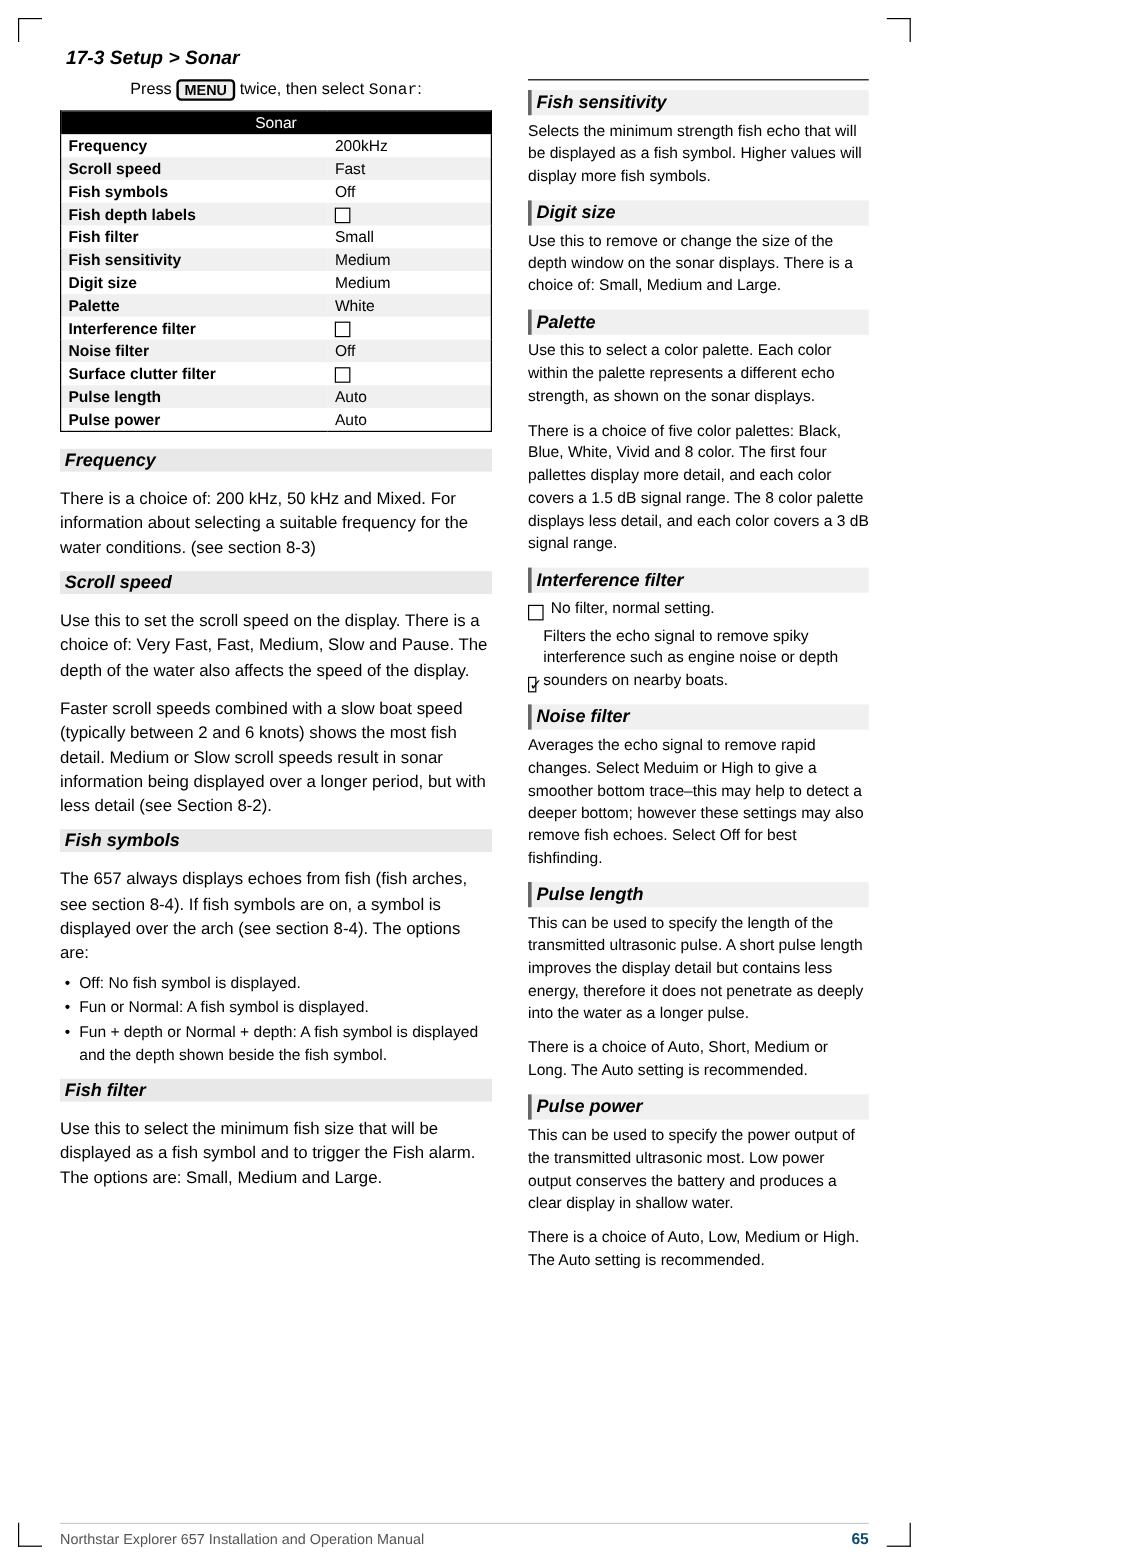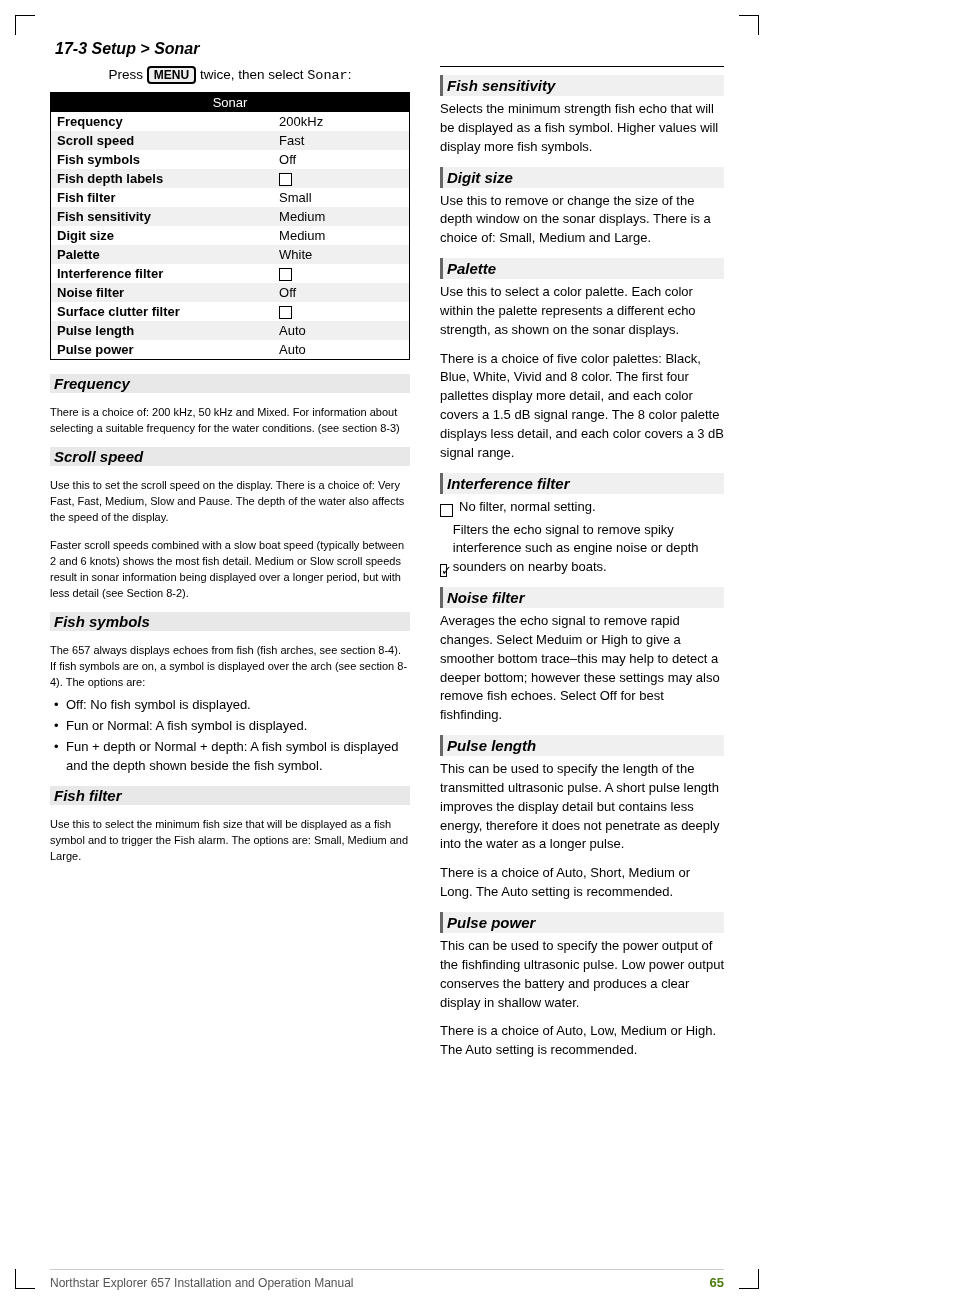--- a/index.html
+++ b/index.html
@@ -140,21 +140,21 @@
       font-style: italic;
       font-weight: bold;
       font-size: 15px;
       margin-top: 10px;
       margin-bottom: 4px;
       background: #e8e8e8;
       padding: 1px 4px;
     }
 
     .section-body {
-      font-size: 11px;
+      font-size: 14px;
       line-height: 1.45;
       margin-bottom: 6px;
       margin-top: 12px;
     }
 
     
     .right-section-heading {
       font-style: italic;
       font-weight: bold;
       font-size: 15px;
@@ -219,21 +219,21 @@
       align-items: center;
       font-size: 12px;
       color: #555;
       border-top: 1px solid #ccc;
       padding-top: 5px;
     }
 
     .page-number {
       font-size: 13px;
       font-weight: bold;
-      color: #4d7c0f;
+      color: #0c4a6e;
     }
   </style>
 </head>
 <body>
 
 <div class="page">
 
   <div class="corner-mark corner-tl"></div>
   <div class="corner-mark corner-tr"></div>
   <div class="corner-mark corner-bl"></div>
@@ -354,21 +354,21 @@
                 <span>Filters the echo signal to remove spiky interference such as engine noise or depth sounders on nearby boats.</span>
               </div>
             </div>
           </div>
           <div class="right-section-heading">Noise filter</div>
           <div class="right-section-body">Averages the echo signal to remove rapid changes. Select Meduim or High to give a smoother bottom trace–this may help to detect a deeper bottom; however these settings may also remove fish echoes. Select Off for best fishfinding.</div>
           <div class="right-section-heading">Pulse length</div>
           <div class="right-section-body">This can be used to specify the length of the transmitted ultrasonic pulse. A short pulse length improves the display detail but contains less energy, therefore it does not penetrate as deeply into the water as a longer pulse.</div>
           <div class="right-section-body">There is a choice of Auto, Short, Medium or Long. The Auto setting is recommended.</div>
           <div class="right-section-heading">Pulse power</div>
-          <div class="right-section-body">This can be used to specify the power output of the fishfinding ultrasonic pulse. Low power output conserves the battery and produces a clear display in shallow water.</div>
+          <div class="right-section-body">This can be used to specify the power output of the transmitted ultrasonic most. Low power output conserves the battery and produces a clear display in shallow water.</div>
           <div class="right-section-body">There is a choice of Auto, Low, Medium or High. The Auto setting is recommended.</div>
         </div>
     </div>
 
   </div>
 
   <div class="footer">
     <span>Northstar Explorer 657 Installation and Operation Manual</span>
     <span class="page-number">65</span>
   </div>

